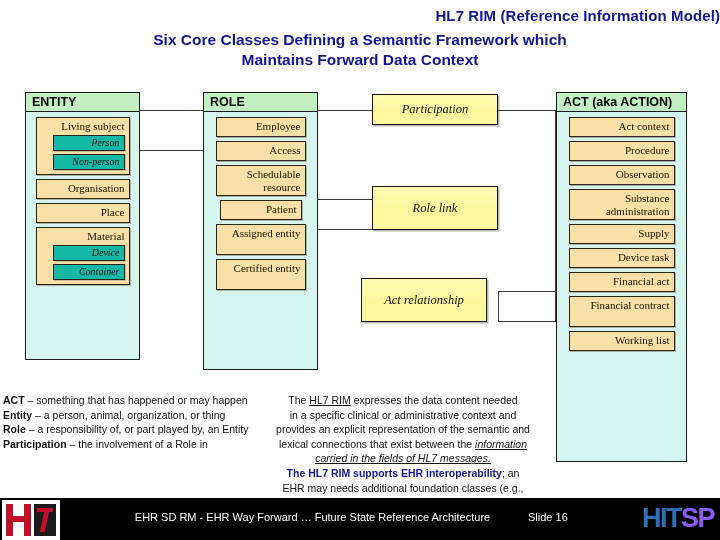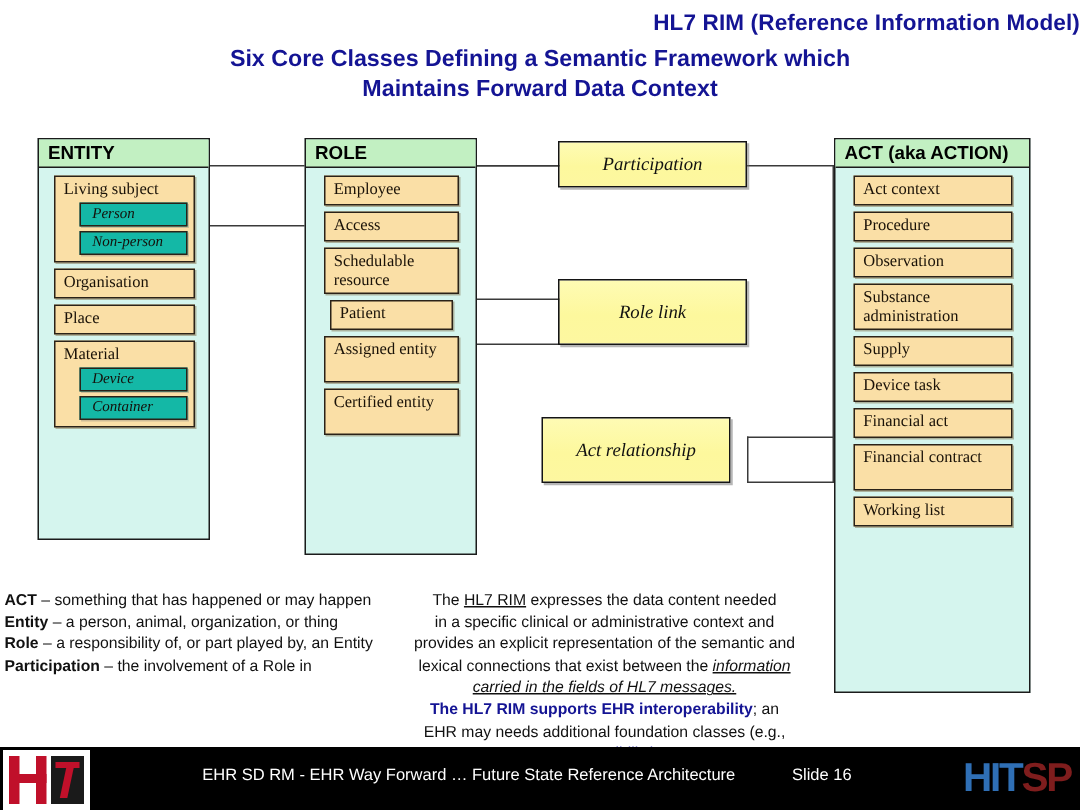--- a/index.html
+++ b/index.html
@@ -38,20 +38,21 @@
   }
   .col-body{padding:5px 0 6px 0;box-sizing:border-box;}
 
   .cls{
     background:#fadfa6;border:1.2px solid #2a2218;
     box-sizing:border-box;margin:0 auto 4px auto;
     font-family:"Liberation Serif", serif;
     font-size:11px;color:#1a1208;
     padding:2px 4px 3px 6px;
     box-shadow:1px 1px 0 rgba(120,100,60,.45);
+    text-align:right;
   }
   .cls.two-line{line-height:12.5px;padding-top:2px;padding-bottom:2px;}
   .sub{
     background:#14b8a6;border:1.2px solid #2a2218;
     font-family:"Liberation Serif", serif;font-style:italic;
     font-size:10px;color:#15100a;
     padding:1px 4px 2px 8px;margin:3px 3px 0 10px;
     box-sizing:border-box;
     box-shadow:1px 1px 0 rgba(120,120,120,.35);
   }
@@ -110,21 +111,21 @@
   }
   #hl7-logo .bar{position:absolute;background:#c0102a;}
   #hl7-logo .blk{position:absolute;background:#1a1a1a;}
   
   #hitsp-logo{
     position:absolute;right:6px;top:502px;
     font-size:27px;font-weight:bold;letter-spacing:-1.5px;
     font-family:"Liberation Sans", sans-serif;line-height:32px;
   }
   #hitsp-logo .hit{color:#2f6fb5;}
-  #hitsp-logo .sp{color:#7f1d1d;}
+  #hitsp-logo .sp{color:#8b5cf6;}
 </style>
 </head>
 <body>
 
 <div id="title-block">
   <div id="main-title">HL7 RIM (Reference Information Model)</div>
   <div id="sub-title">
     <div>Six Core Classes Defining a Semantic Framework which</div>
     <div>Maintains Forward Data Context</div>
   </div>

